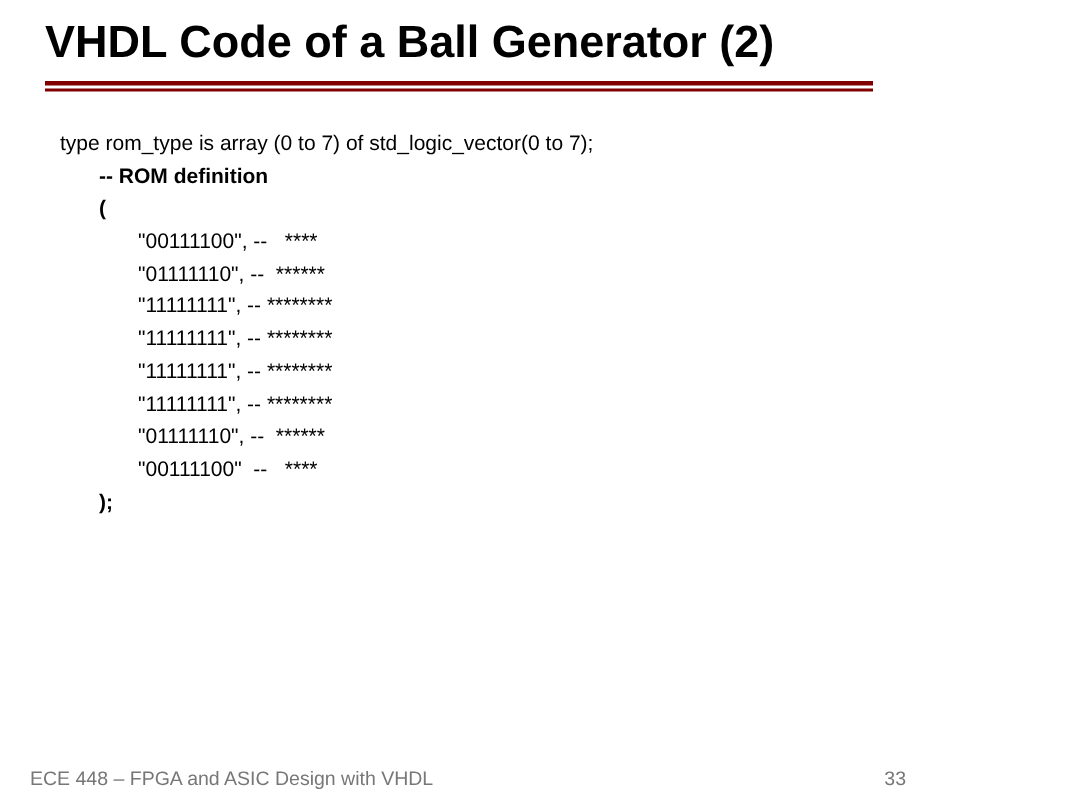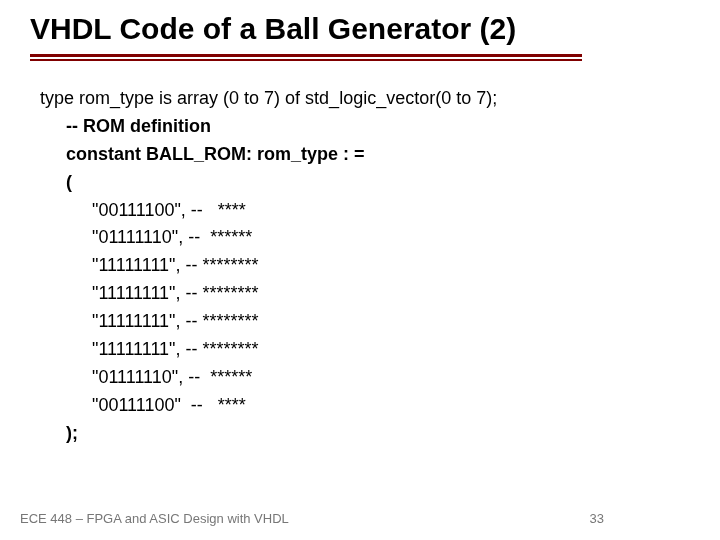--- a/index.html
+++ b/index.html
@@ -29,21 +29,21 @@
     background: #800000;
     margin: 0 30px 0 30px;
   }
   .rule2 {
     height: 2px;
     background: #800000;
     margin: 2px 30px 0 30px;
   }
   .body {
     padding: 24px 0 0 40px;
-    font-size: 18px;
+    font-size: 14px;
     color: #000;
     line-height: 1.55;
   }
   .ind1 { padding-left: 26px; font-weight: bold; }
   .ind2 { padding-left: 52px; white-space: pre; font-family: Arial, Helvetica, sans-serif; }
   .footer {
     position: absolute;
     left: 20px;
     bottom: 14px;
     font-size: 13px;
@@ -61,21 +61,20 @@
 <body>
 
 <div class="slide">
   <div class="title">VHDL Code of a Ball Generator (2)</div>
   <div class="rule1"></div>
   <div class="rule2"></div>
 
   <div class="body">
     <div>type rom_type is array (0 to 7) of std_logic_vector(0 to 7);</div>
     <div class="ind1">-- ROM definition</div>
-    <div class="ind1">constant BALL_ROM: rom_type : =</div>
     <div class="ind1">(</div>
     <div class="ind2">"00111100", --   ****</div>
     <div class="ind2">"01111110", --  ******</div>
     <div class="ind2">"11111111", -- ********</div>
     <div class="ind2">"11111111", -- ********</div>
     <div class="ind2">"11111111", -- ********</div>
     <div class="ind2">"11111111", -- ********</div>
     <div class="ind2">"01111110", --  ******</div>
     <div class="ind2">"00111100"  --   ****</div>
     <div class="ind1">);</div>

